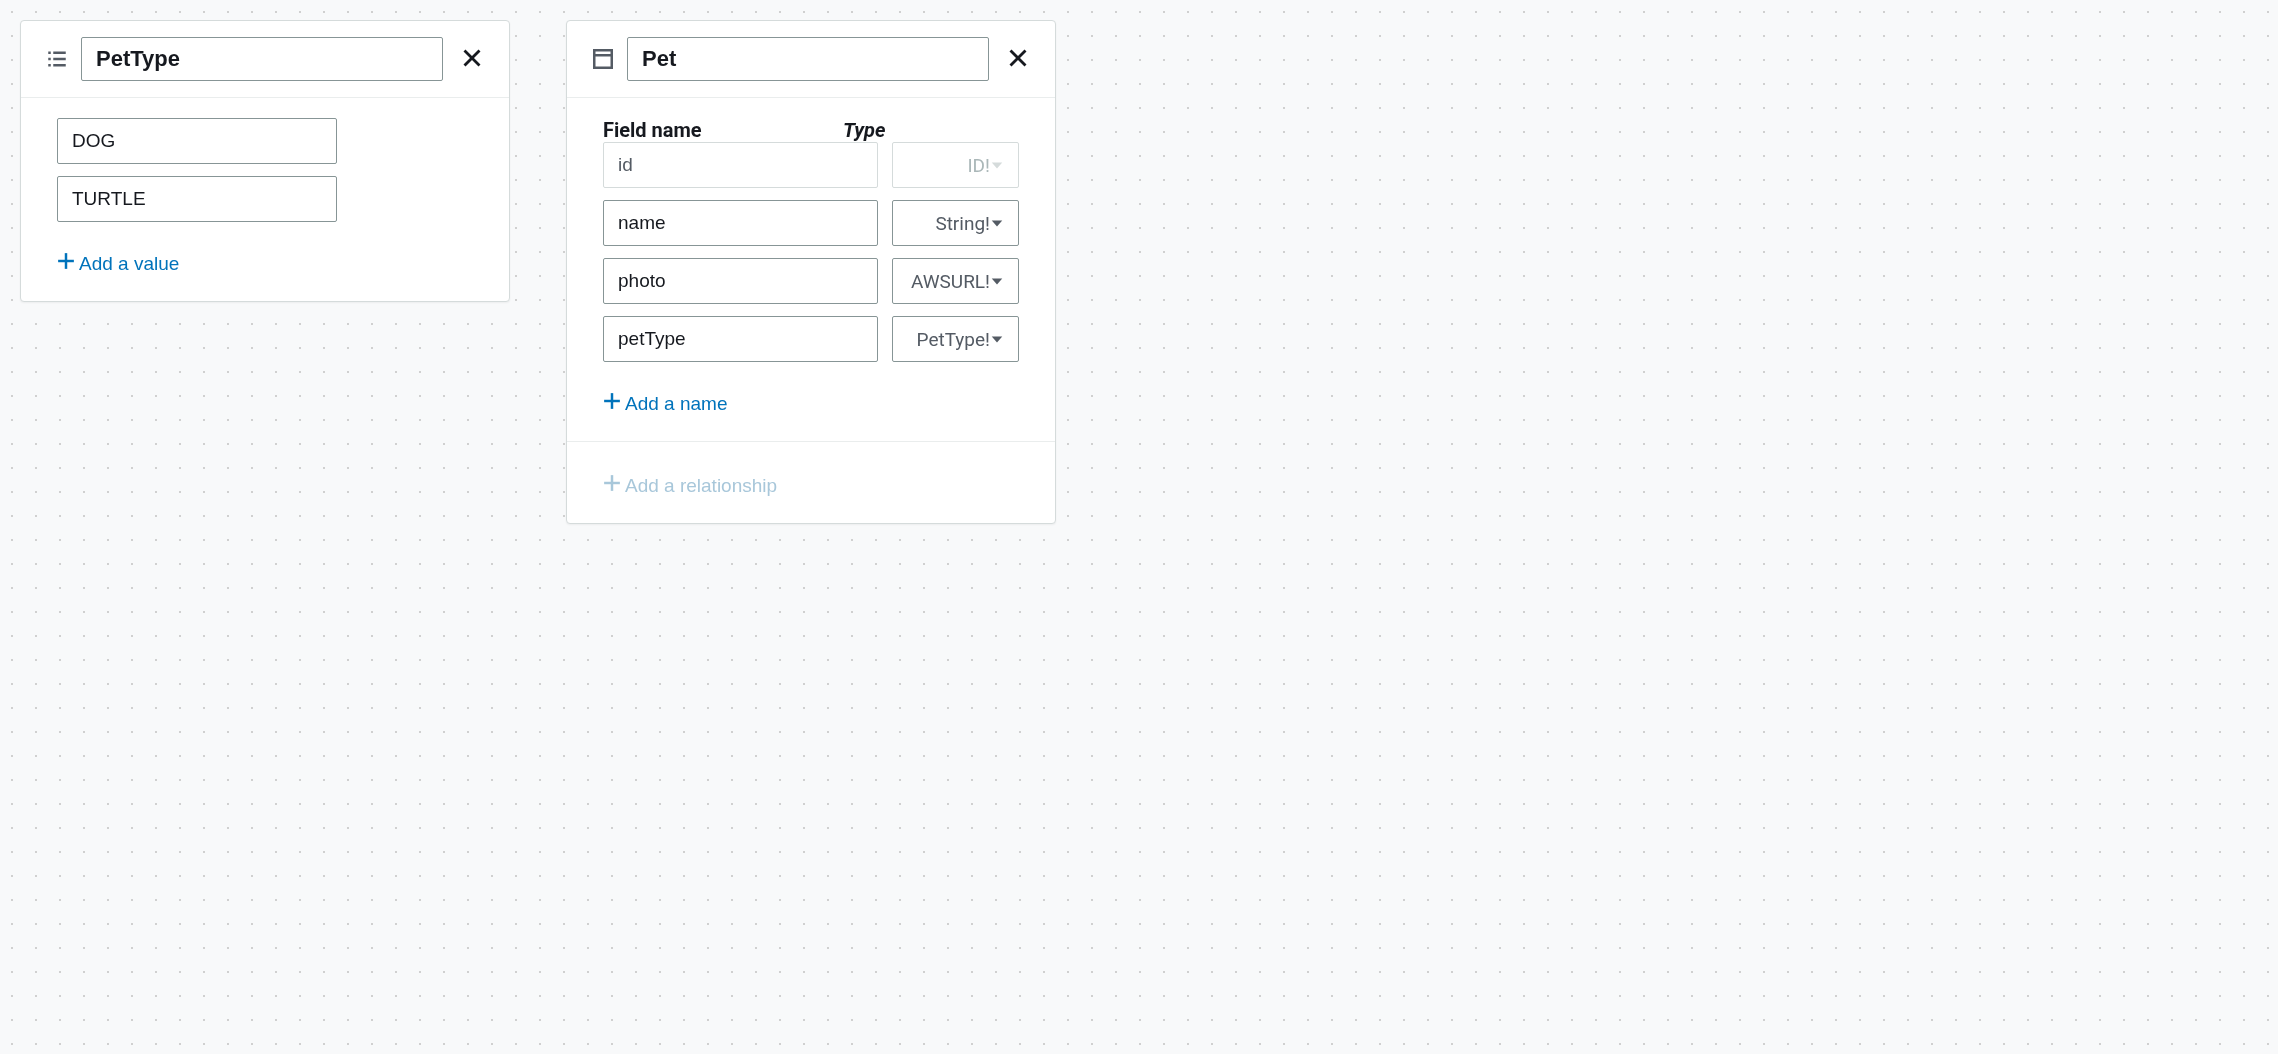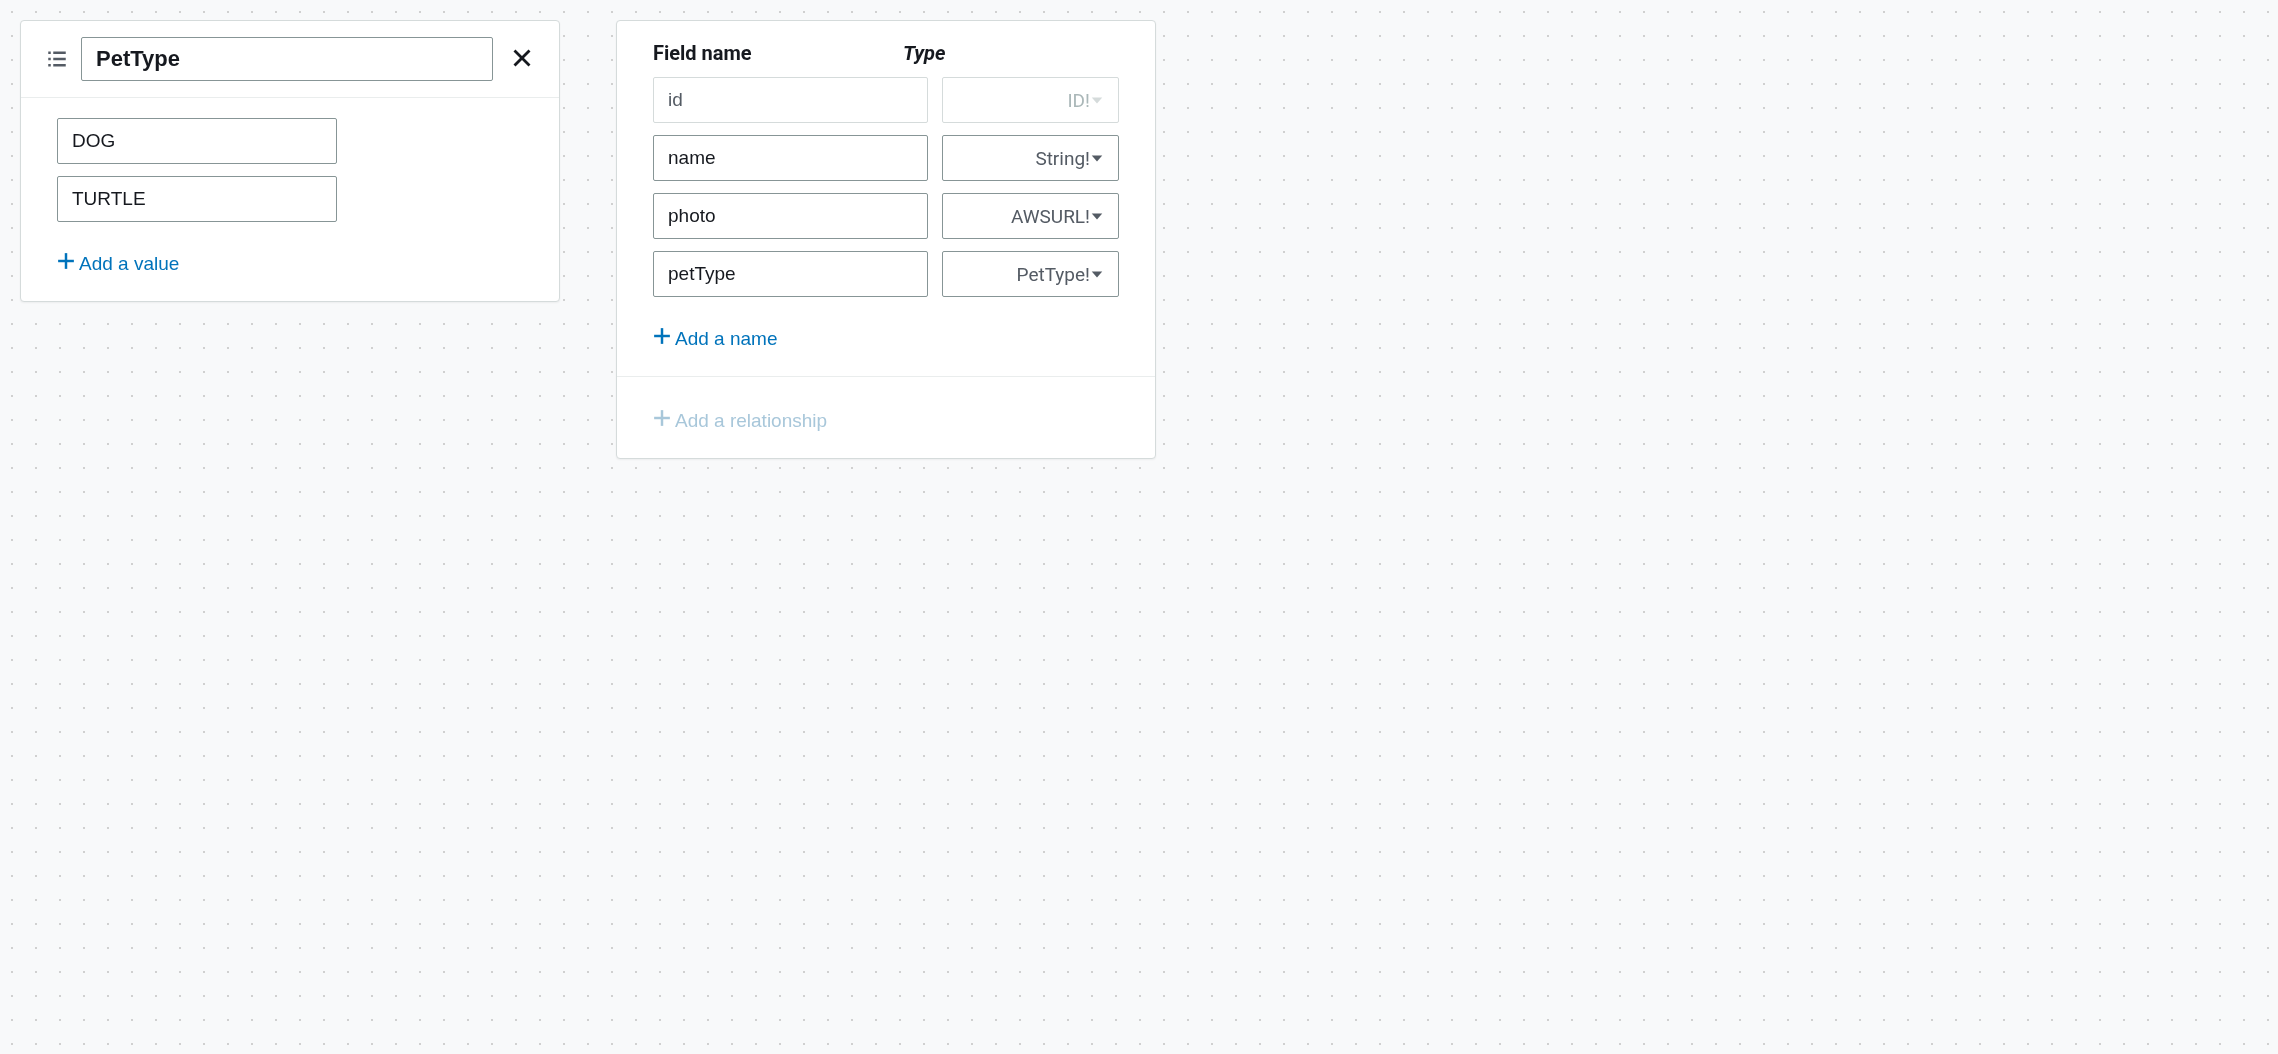--- a/index.html
+++ b/index.html
@@ -14,21 +14,21 @@
     .canvas {
       display: flex;
       gap: 56px;
       align-items: flex-start;
     }
     .card {
       background: #ffffff;
       border: 1px solid #d5dbdb;
       border-radius: 4px;
       box-shadow: 0 1px 2px rgba(0,0,0,0.05);
-      width: 540px;
+      width: 490px;
       flex-shrink: 0;
     }
     .card-header {
       display: flex;
       align-items: center;
       gap: 14px;
       padding: 16px 22px 16px 26px;
       border-bottom: 1px solid #eaeded;
     }
     .card-header .type-icon {
@@ -90,22 +90,21 @@
       background: none;
       text-align: right;
     }
     .add-link.disabled {
       color: #a8c7da;
       cursor: default;
     }
     .plus-svg { stroke: currentColor; }
     .columns-header {
       display: flex;
-      gap: 14px;
-      margin-bottom: 12px;
+      gap: 4px;
     }
     .col-label-name {
       flex: 0 0 236px;
       font-size: 20px;
       font-weight: 700;
       color: #16191f;
     }
     .col-label-type {
       flex: 1;
       font-size: 20px;
@@ -201,20 +200,37 @@
             <line x1="8" y1="1" x2="8" y2="15"></line>
               <line x1="1" y1="8" x2="15" y2="8"></line>
           </svg>
         </span>
         <span>Add a value</span>
       </button>
     </div>
   </div>
 
   <div class="card">
+    <div class="card-header">
+      <span class="type-icon">
+        <svg width="20" height="20" viewBox="0 0 16 16" fill="none" stroke="#545b64" stroke-width="2">
+          <rect x="1" y="1" width="14" height="14"></rect>
+          <line x1="1" y1="5" x2="15" y2="5"></line>
+        </svg>
+      </span>
+      <input class="title-input" value="Pet" style="">
+      <button class="close-btn">
+        <span>
+          <svg width="20" height="20" viewBox="0 0 16 16" stroke="#16191f" stroke-width="2.2">
+            <line x1="2" y1="2" x2="14" y2="14"></line>
+              <line x1="14" y1="2" x2="2" y2="14"></line>
+          </svg>
+        </span>
+      </button>
+    </div>
     <div class="card-body">
       <div class="columns-header">
         <div class="col-label-name">Field name</div>
         <div class="col-label-type">Type</div>
       </div>
       <div id="fields-list">
           <div class="field-row">
             <input class="field-name-input locked" value="id" style="">
             <div class="type-select locked">
               <span>ID!</span>

